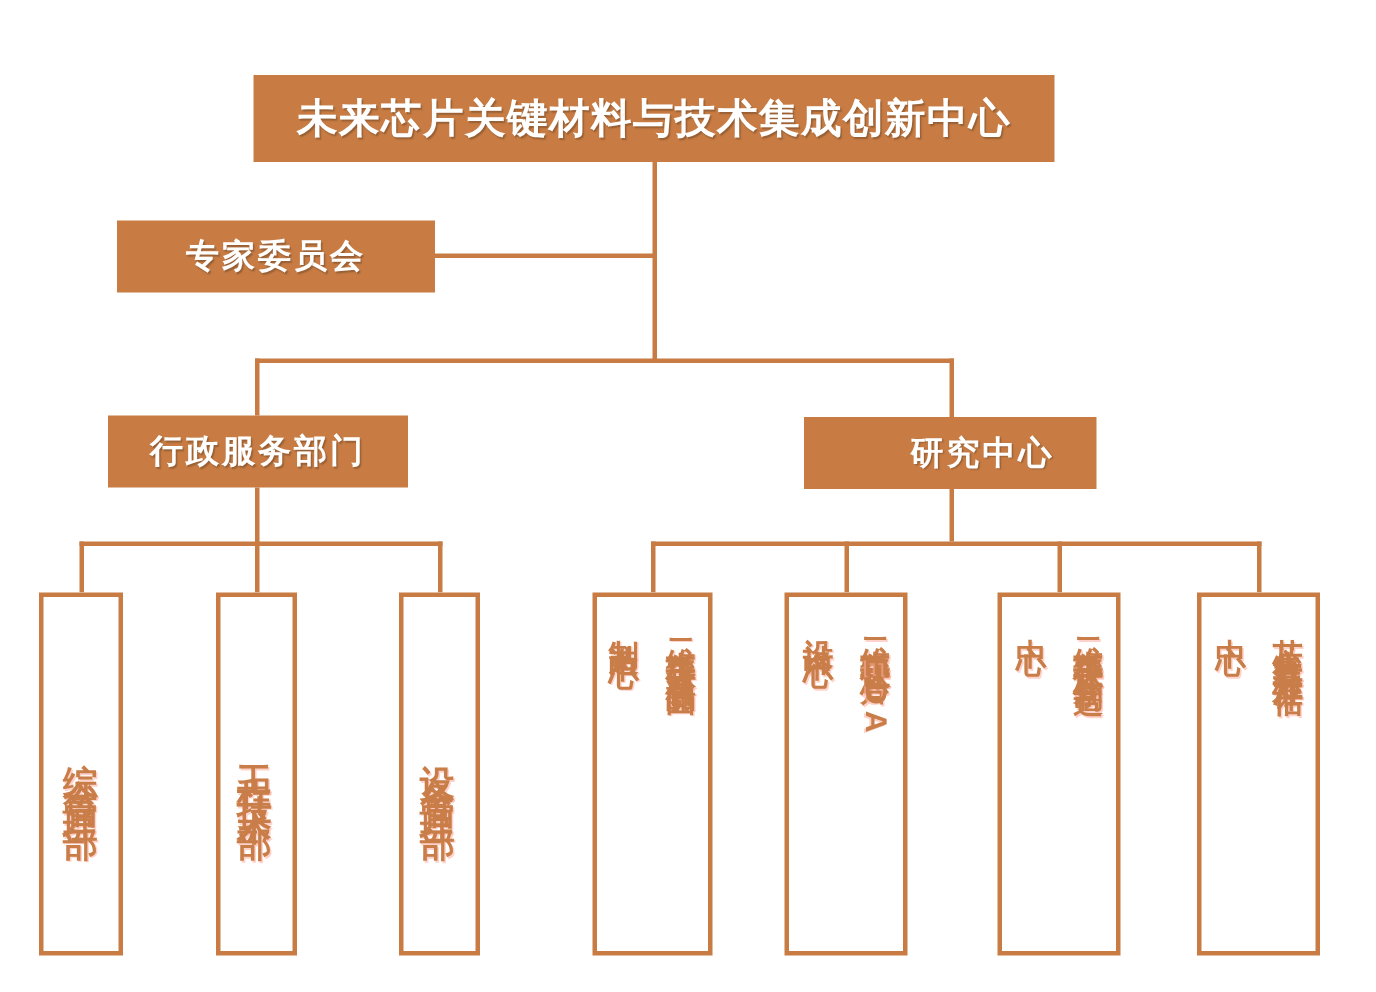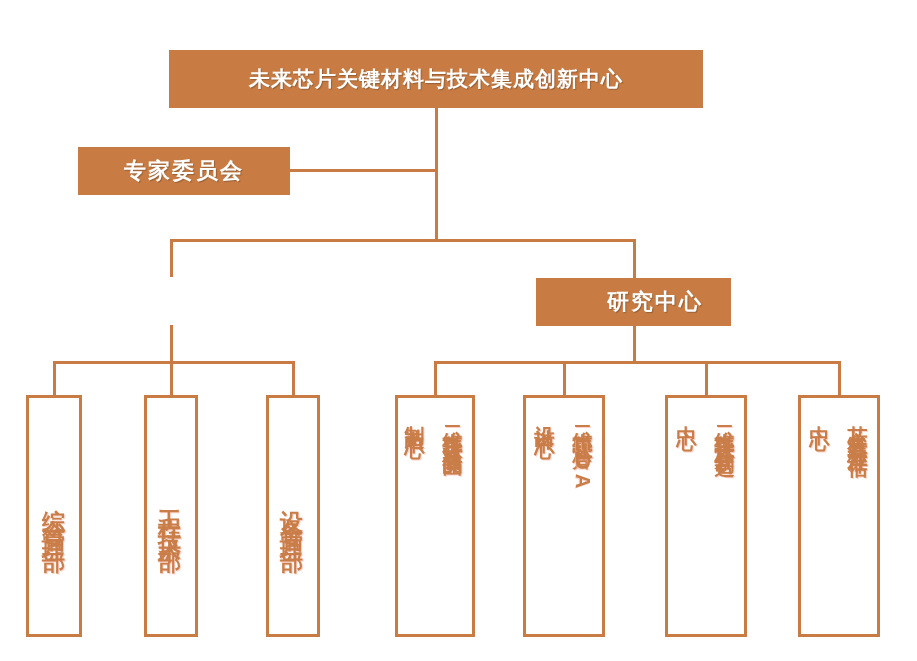--- a/index.html
+++ b/index.html
@@ -20,21 +20,21 @@
     background: #C87C43;
     color: #ffffff;
     font-weight: bold;
     display: flex;
     align-items: center;
     justify-content: center;
     text-shadow: 1px 1px 1px rgba(90,60,35,0.45);
     white-space: nowrap;
     box-sizing: border-box;
   }
-  .obox.root  { font-size: 21px; letter-spacing: 1px; }
+  .obox.root  { font-size: 27px; letter-spacing: 1px; }
   .obox.lvl2  { font-size: 22px; letter-spacing: 2px; }
   
   .line {
     position: absolute;
     background: #C87C43;
   }
   
   .vbox {
     position: absolute;
     background: #ffffff;
@@ -72,20 +72,21 @@
 
   <div class="line" style="left:435px; top:108px; width:3px; height:132px;"></div>
 
   <div class="obox lvl2" style="left:78px; top:147px; width:212px; height:48px;">专家委员会</div>
   <div class="line" style="left:275px; top:169px; width:162px; height:3px;"></div>
 
   <div class="line" style="left:170px; top:239px; width:466px; height:3px;"></div>
   <div class="line" style="left:170px; top:239px; width:3px; height:38px;"></div>
   <div class="line" style="left:633px; top:239px; width:3px; height:39px;"></div>
 
+  <div class="obox lvl2" style="left:72px; top:277px; width:200px; height:48px;">行政服务部门</div>
   <div class="obox lvl2" style="left:536px; top:278px; width:195px; height:48px;padding-left:43px;">研究中心</div>
 
   <div class="line" style="left:170px; top:325px; width:3px; height:37px;"></div>
   <div class="line" style="left:53px; top:361px; width:242px; height:3px;"></div>
   <div class="line" style="left:53px;  top:361px; width:3px; height:34px;"></div>
   <div class="line" style="left:170px; top:361px; width:3px; height:34px;"></div>
   <div class="line" style="left:292px; top:361px; width:3px; height:34px;"></div>
 
   <div class="line" style="left:633px; top:326px; width:3px; height:35px;"></div>
   <div class="line" style="left:434px; top:361px; width:407px; height:3px;"></div>

